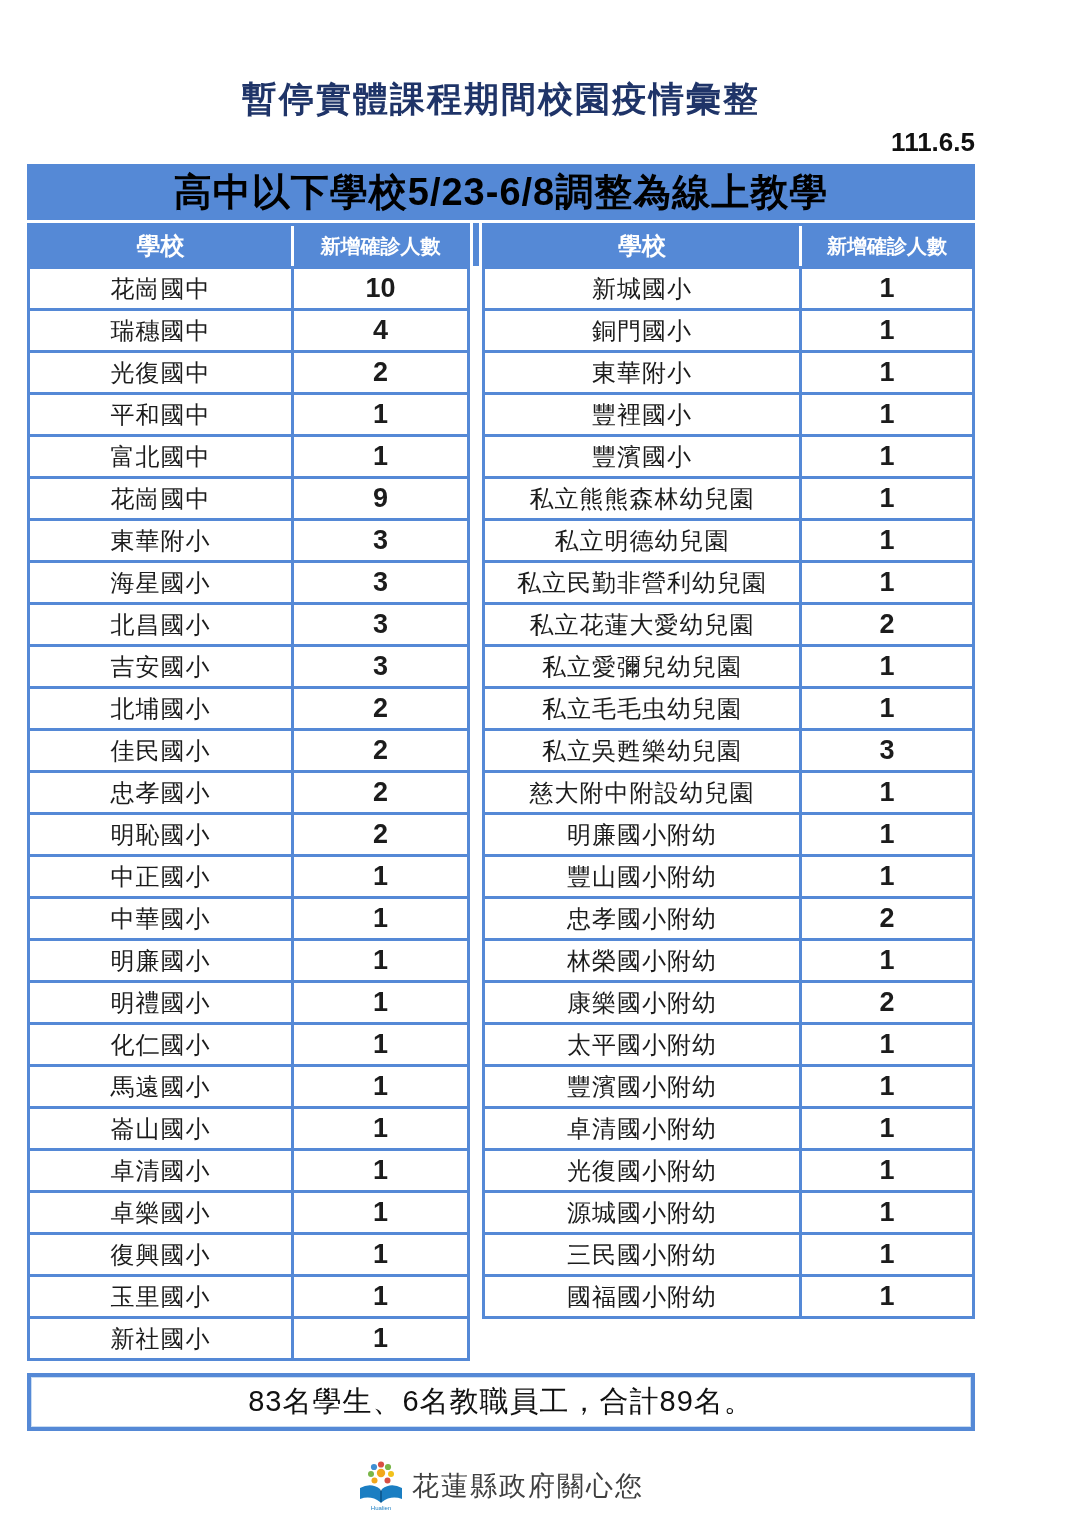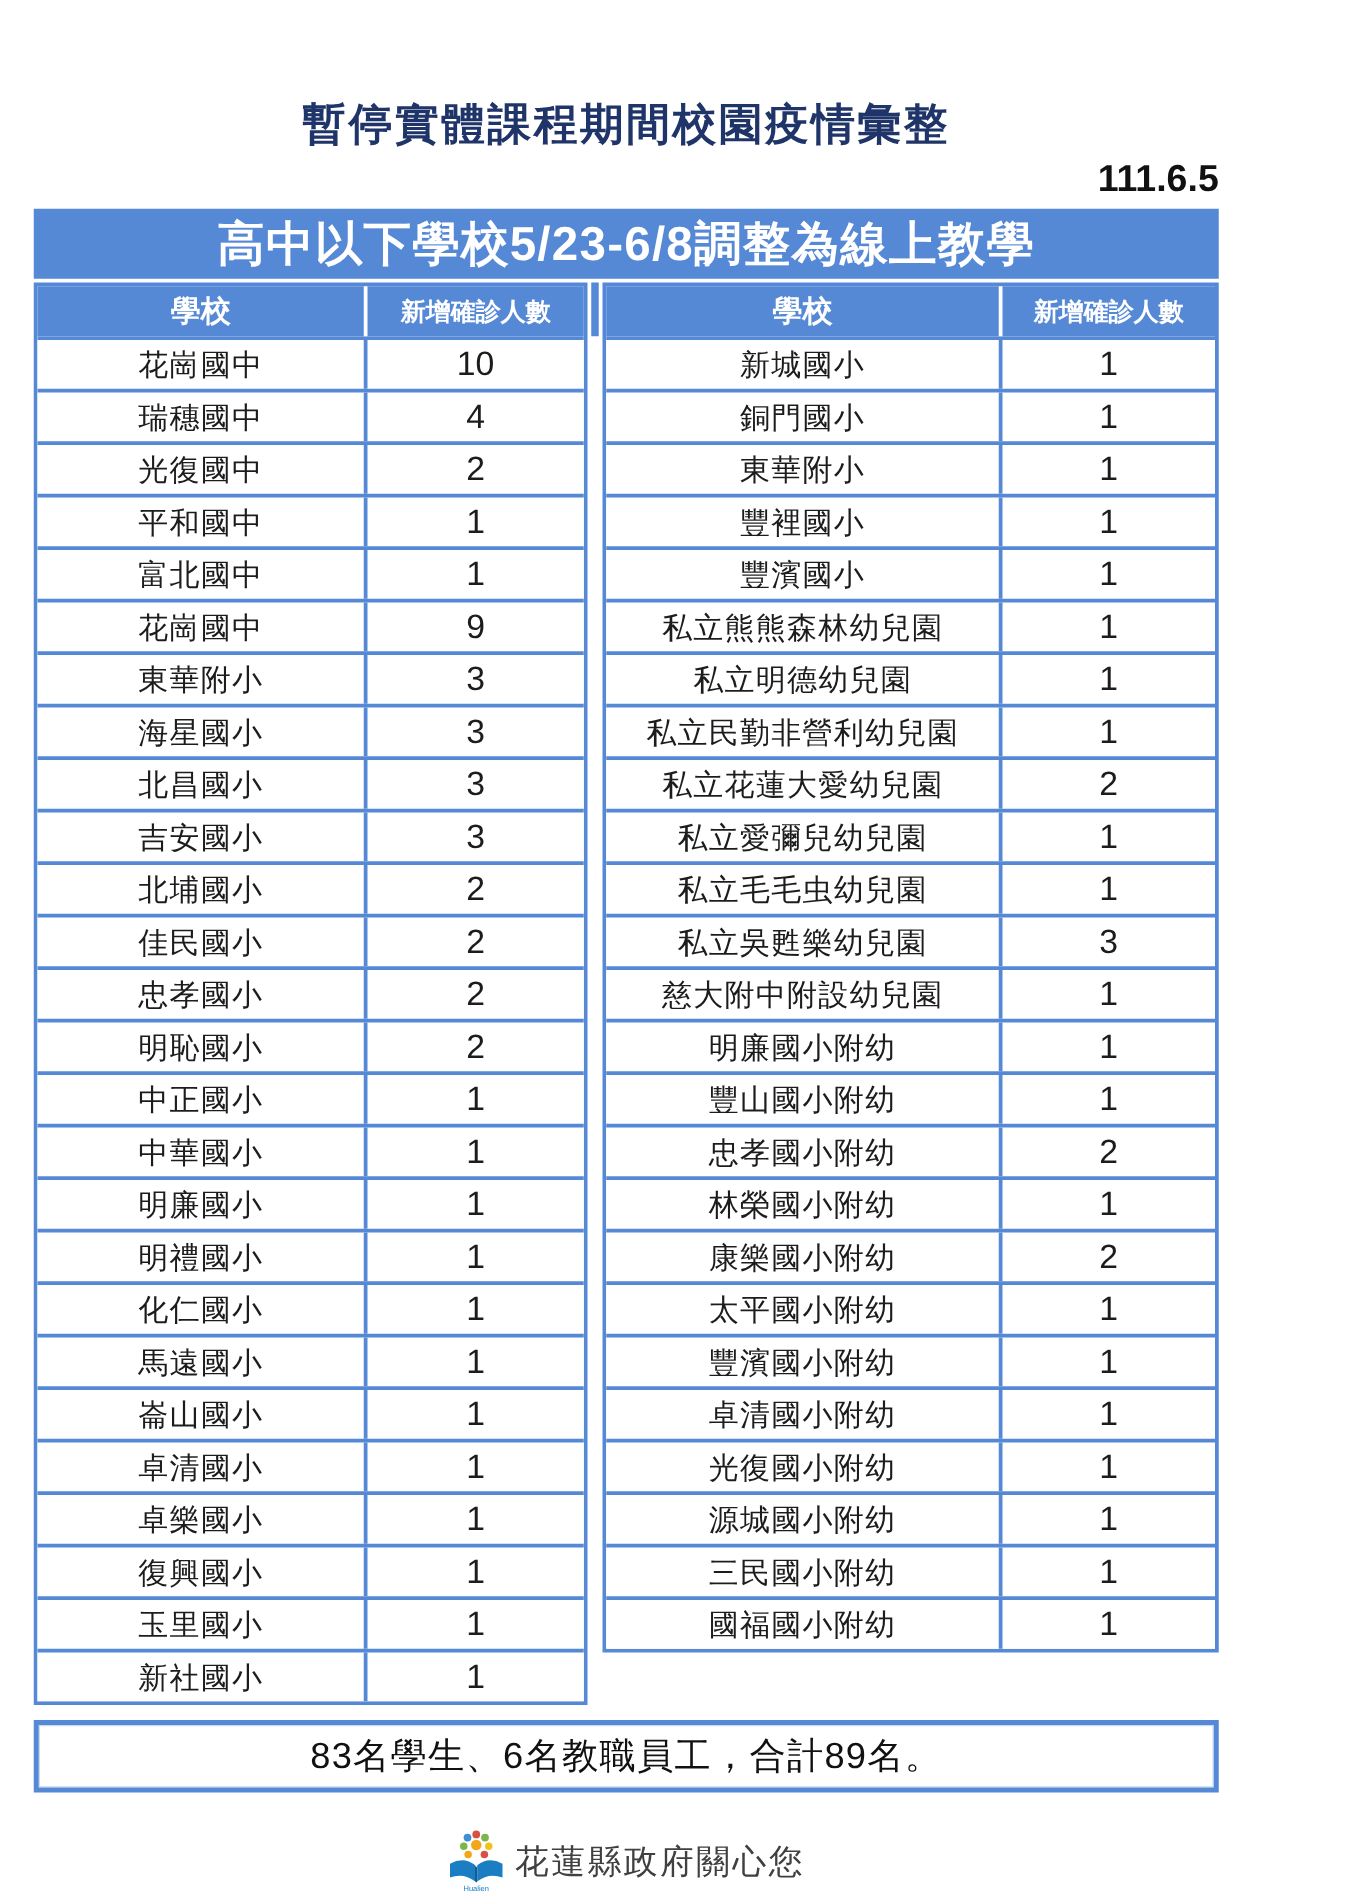--- a/index.html
+++ b/index.html
@@ -15,29 +15,29 @@
     text-align: center;
     font-size: 35px;
     font-weight: 800;
     letter-spacing: 2px;
     color: #1f3468;
   }
   .report-date {
     width: 948px;
     margin: 4px auto 6px auto;
     text-align: right;
-    font-size: 30px;
+    font-size: 26px;
     font-weight: 600;
     color: #111111;
   }
   .table-area { width: 948px; margin: 0 auto; }
   .banner {
     height: 56px;
     background: #5589d6;
-    color: #ffffff;
+    color: #000000;
     font-size: 38px;
     font-weight: 700;
     letter-spacing: 1px;
     display: flex; align-items: center; justify-content: center;
     margin-bottom: 3px;
   }
   .tables-row { display: flex; align-items: flex-start; }
   .side-table { border: 3px solid #5589d6; background: #ffffff; }
   .side-table.left  { width: 437px; }
   .side-table.right { width: 487px; }
@@ -50,21 +50,21 @@
   .hcell.cases  { font-size: 20px; flex: 1; }
   .hcell + .hcell { border-left: 3px solid #ffffff; }
   .left  .col-school { width: 261px; flex: 0 0 261px; }
   .right .col-school { width: 314px; flex: 0 0 314px; }
   .trow { display: flex; height: 39px; border-top: 3px solid #5589d6; background: #ffffff; }
   .tcell {
     display: flex; align-items: center; justify-content: center;
     color: #1c1c1c;
   }
   .tcell.school { font-size: 24px; font-weight: 500; border-right: 3px solid #5589d6; letter-spacing: 1px; }
-  .tcell.cases  { flex: 1; font-size: 27px; font-weight: 400; }
+  .tcell.cases  { flex: 1; font-size: 27px; font-weight: 700; }
   .mid-divider { width: 12px; align-self: stretch; display: flex; flex-direction: column; }
   .mid-divider .top-seg { height: 43px; background: #5589d6; margin: 0 3px; }
   .summary-bar {
     width: 940px;
     margin: 12px auto 0 auto;
     border: 4px solid #5589d6;
     box-shadow: inset 0 0 0 1px #c9dcf2;
     height: 50px;
     display: flex; align-items: center; justify-content: center;
     font-size: 29px; font-weight: 400; color: #111111;

